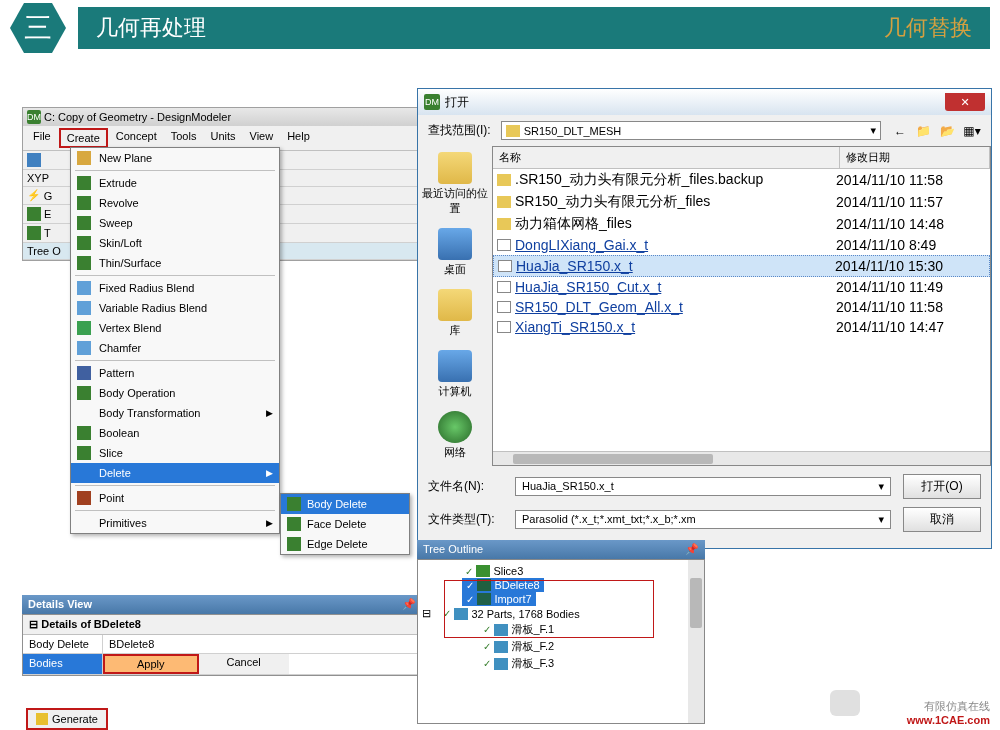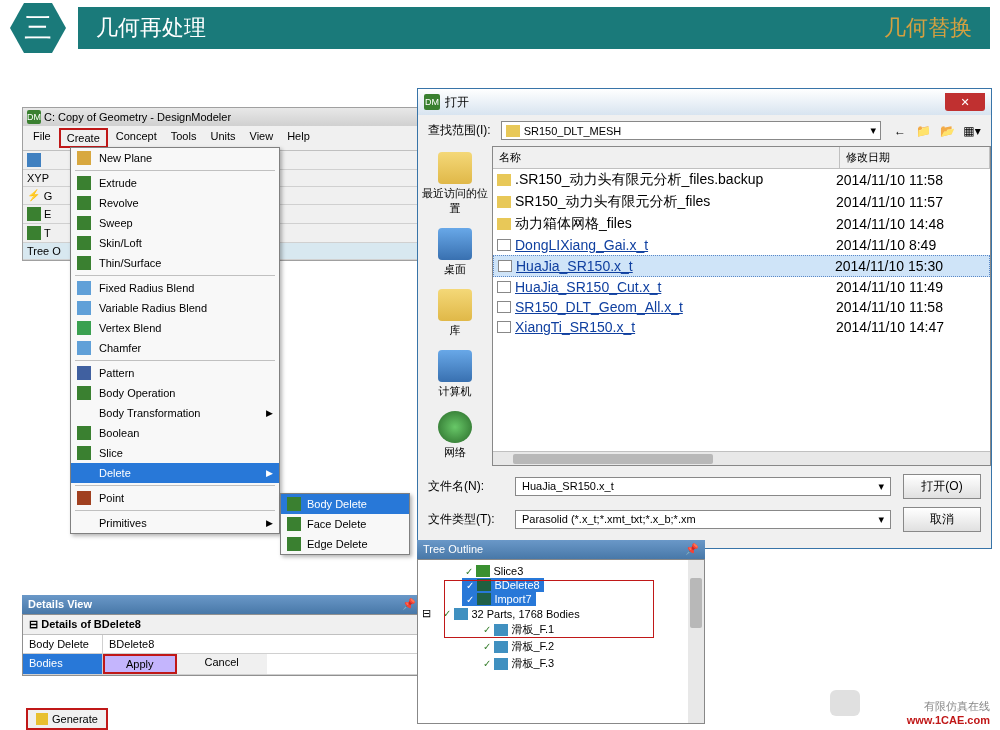--- a/index.html
+++ b/index.html
@@ -39,21 +39,21 @@
 .details-panel { position: absolute; left: 22px; top: 595px; width: 400px; }
 .details-title { background: linear-gradient(#6a98c8,#4878a8); color: #fff; padding: 3px 6px; font-size: 11px; display: flex; font-weight: bold; }
 .details-title .pin { margin-left: auto; }
 .details-table { border: 1px solid #909090; background: #fff; font-size: 11px; }
 .details-table .hdr-row { background: #f0f0f0; padding: 3px 6px; border-bottom: 1px solid #c0c0c0; font-weight: bold; }
 .details-table .row { display: flex; border-bottom: 1px solid #d0d0d0; }
 .details-table .cell { padding: 3px 6px; border-right: 1px solid #d0d0d0; }
 .details-table .cell.c1 { width: 80px; }
 .details-table .cell.c2 { flex: 1; }
 .details-table .selected-row .cell { background: #2878d8; color: #fff; }
-.apply-btn { border: 2px solid #c01818; padding: 2px 21px; background: #c4b5fd; color: #000; }
+.apply-btn { border: 2px solid #c01818; padding: 2px 32px; background: #fdba74; color: #000; }
 .cancel-btn { padding: 2px 28px; background: #f0f0f0; }
 
 
 .generate-btn { position: absolute; left: 26px; top: 708px; border: 2px solid #c01818; background: #f0f0f0; padding: 3px 8px; font-size: 11px; display: flex; gap: 4px; align-items: center; }
 .gen-icon { width: 12px; height: 12px; background: #e8c030; }
 
 
 .file-dialog { position: absolute; left: 417px; top: 88px; width: 575px; border: 1px solid #3874a8; background: #f0f0f0; }
 .fd-title { background: linear-gradient(#fff,#d8e4f0); padding: 4px 6px; display: flex; align-items: center; font-size: 12px; }
 .fd-title-icon { width: 16px; height: 16px; background: #3a8030; border-radius: 2px; margin-right: 5px; color:#fff; font-size:9px; display:flex; align-items:center; justify-content:center; }

